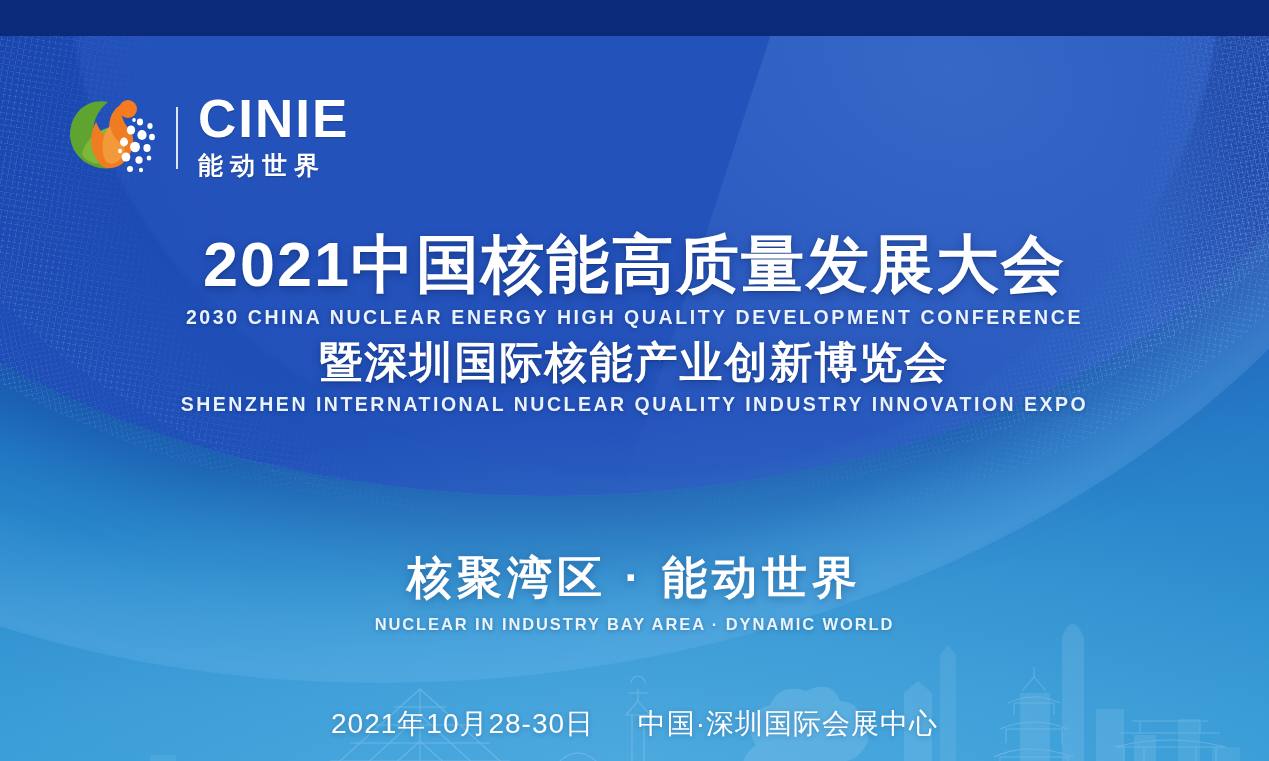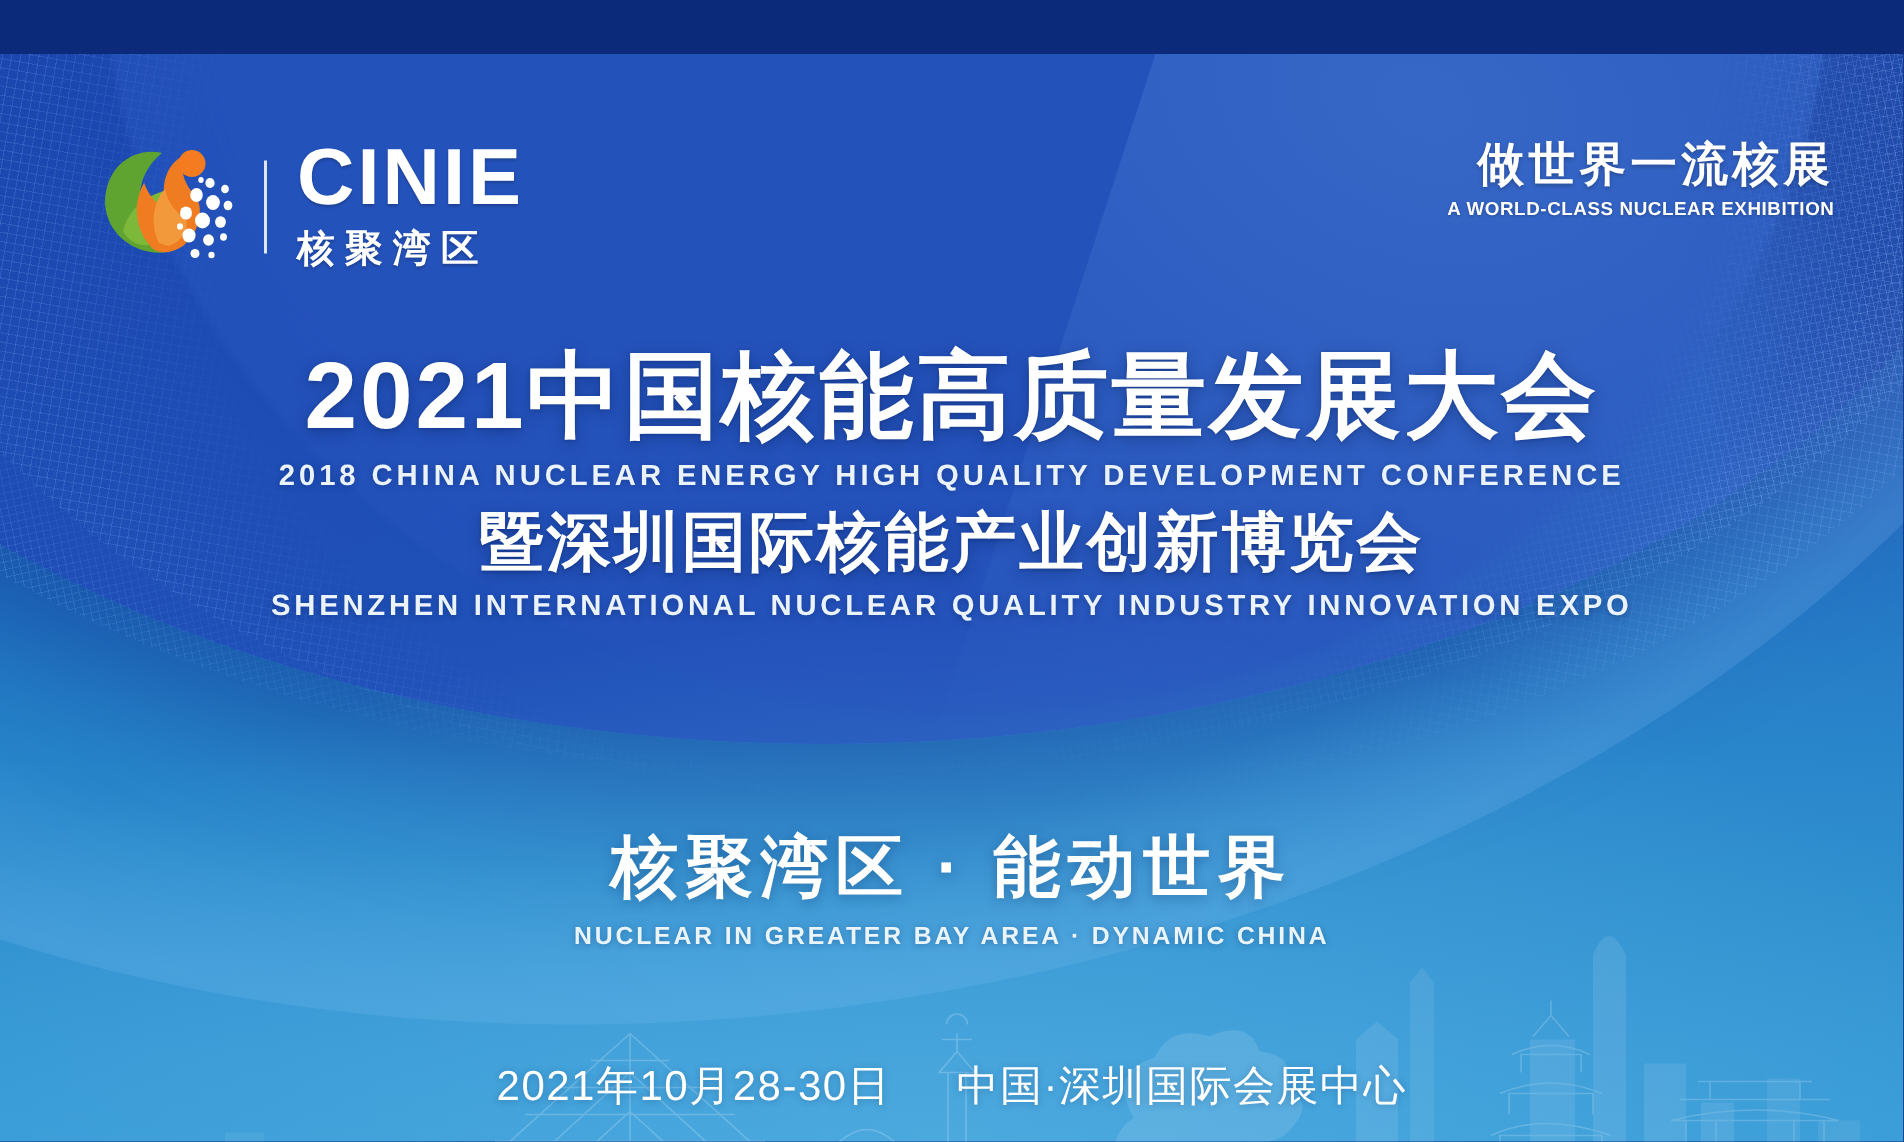--- a/index.html
+++ b/index.html
@@ -270,40 +270,36 @@
             <ellipse cx="58" cy="59" rx="2.0" ry="2.2"></ellipse>
             <ellipse cx="72" cy="28" rx="1.8" ry="2.0"></ellipse>
           </g>
         </svg>
       </div>
 
       <div id="logo-divider"></div>
 
       <div id="logo-wordmark">
         <div id="cinie-en">CINIE</div>
-        <div id="cinie-cn">核聚湾区</div>
+        <div id="cinie-cn">能动世界</div>
       </div>
     </div>
 
-    <div id="tagline-block">
-      <div id="tagline-cn">做世界一流核展</div>
-      <div id="tagline-en">A WORLD-CLASS NUCLEAR EXHIBITION</div>
-    </div>
   </div>
 
   <div id="titles">
     <div class="title-cn" id="title-cn-1">2021中国核能高质量发展大会</div>
-    <div class="title-en" id="title-en-1">2018 CHINA NUCLEAR ENERGY HIGH QUALITY DEVELOPMENT CONFERENCE</div>
+    <div class="title-en" id="title-en-1">2030 CHINA NUCLEAR ENERGY HIGH QUALITY DEVELOPMENT CONFERENCE</div>
     <div class="title-cn" id="title-cn-2">暨深圳国际核能产业创新博览会</div>
     <div class="title-en" id="title-en-2">SHENZHEN INTERNATIONAL NUCLEAR QUALITY INDUSTRY INNOVATION EXPO</div>
   </div>
 
   <div id="slogan">
     <div id="slogan-cn">核聚湾区 · 能动世界</div>
-    <div id="slogan-en">NUCLEAR IN GREATER BAY AREA · DYNAMIC CHINA</div>
+    <div id="slogan-en">NUCLEAR IN INDUSTRY BAY AREA · DYNAMIC WORLD</div>
   </div>
 
   <div id="footer-info">
     <span>2021年10月28-30日</span>
     <span class="gap"></span>
     <span>中国·深圳国际会展中心</span>
   </div>
 
 </div>
 

